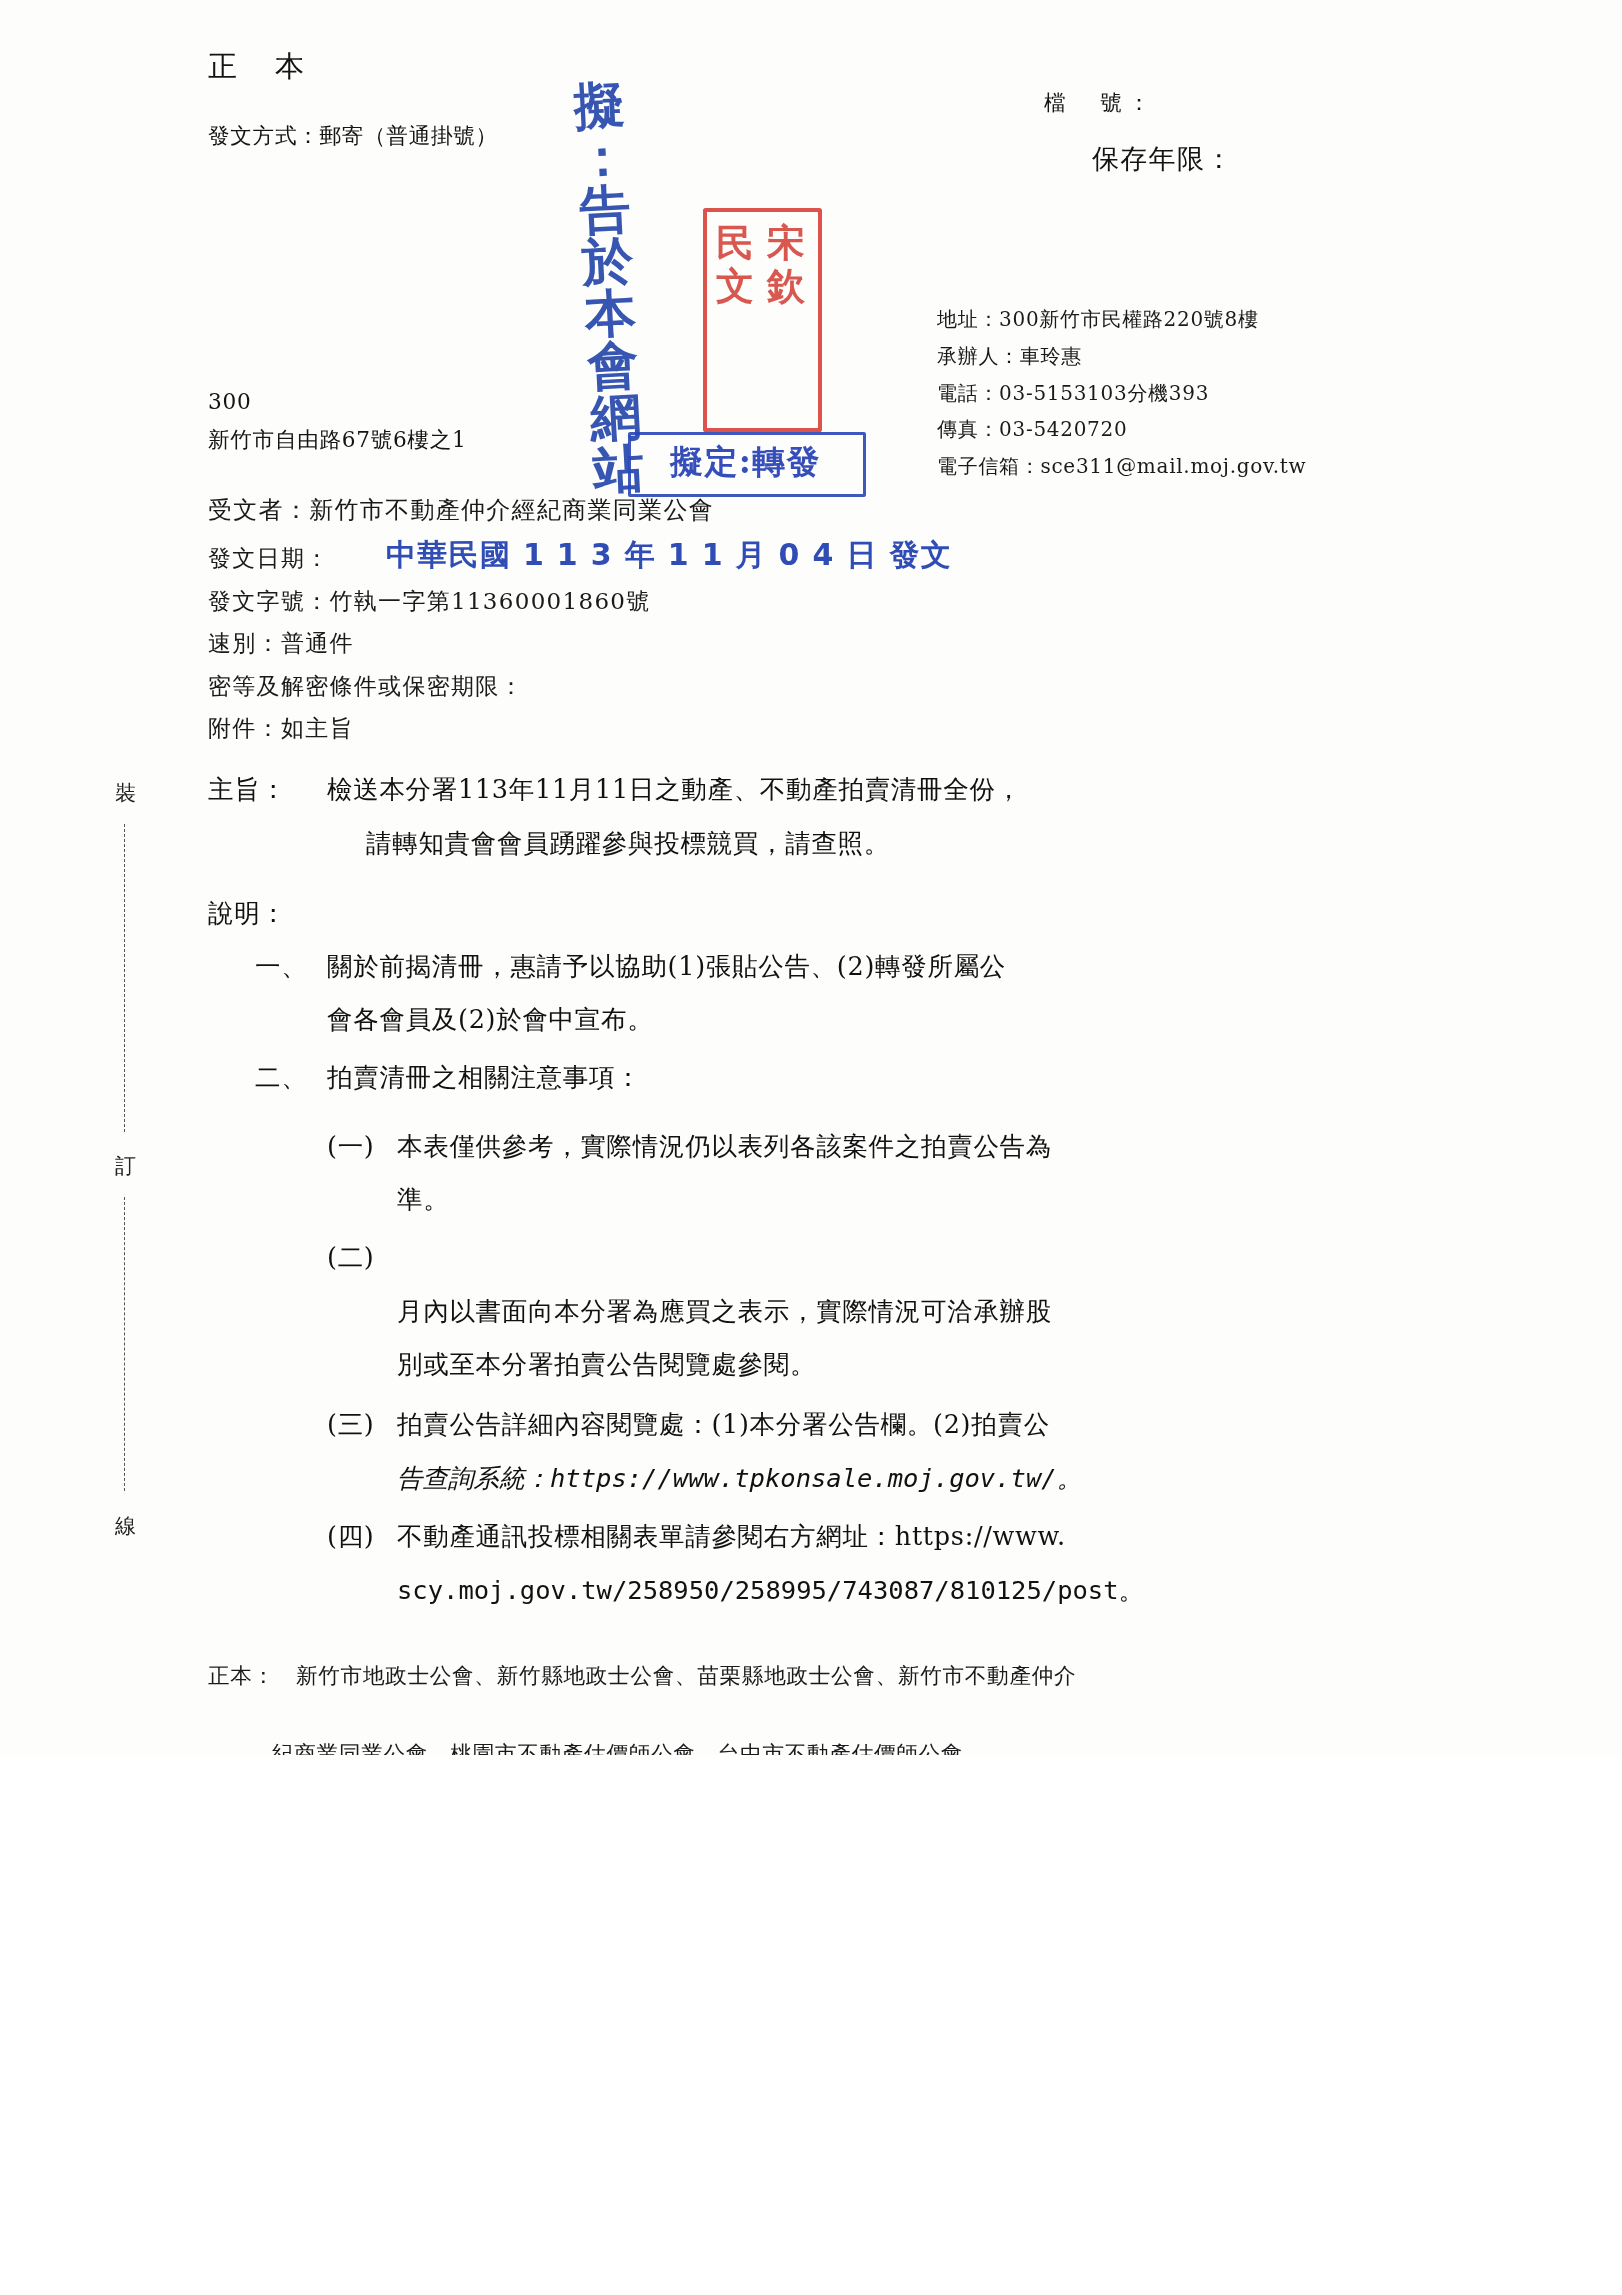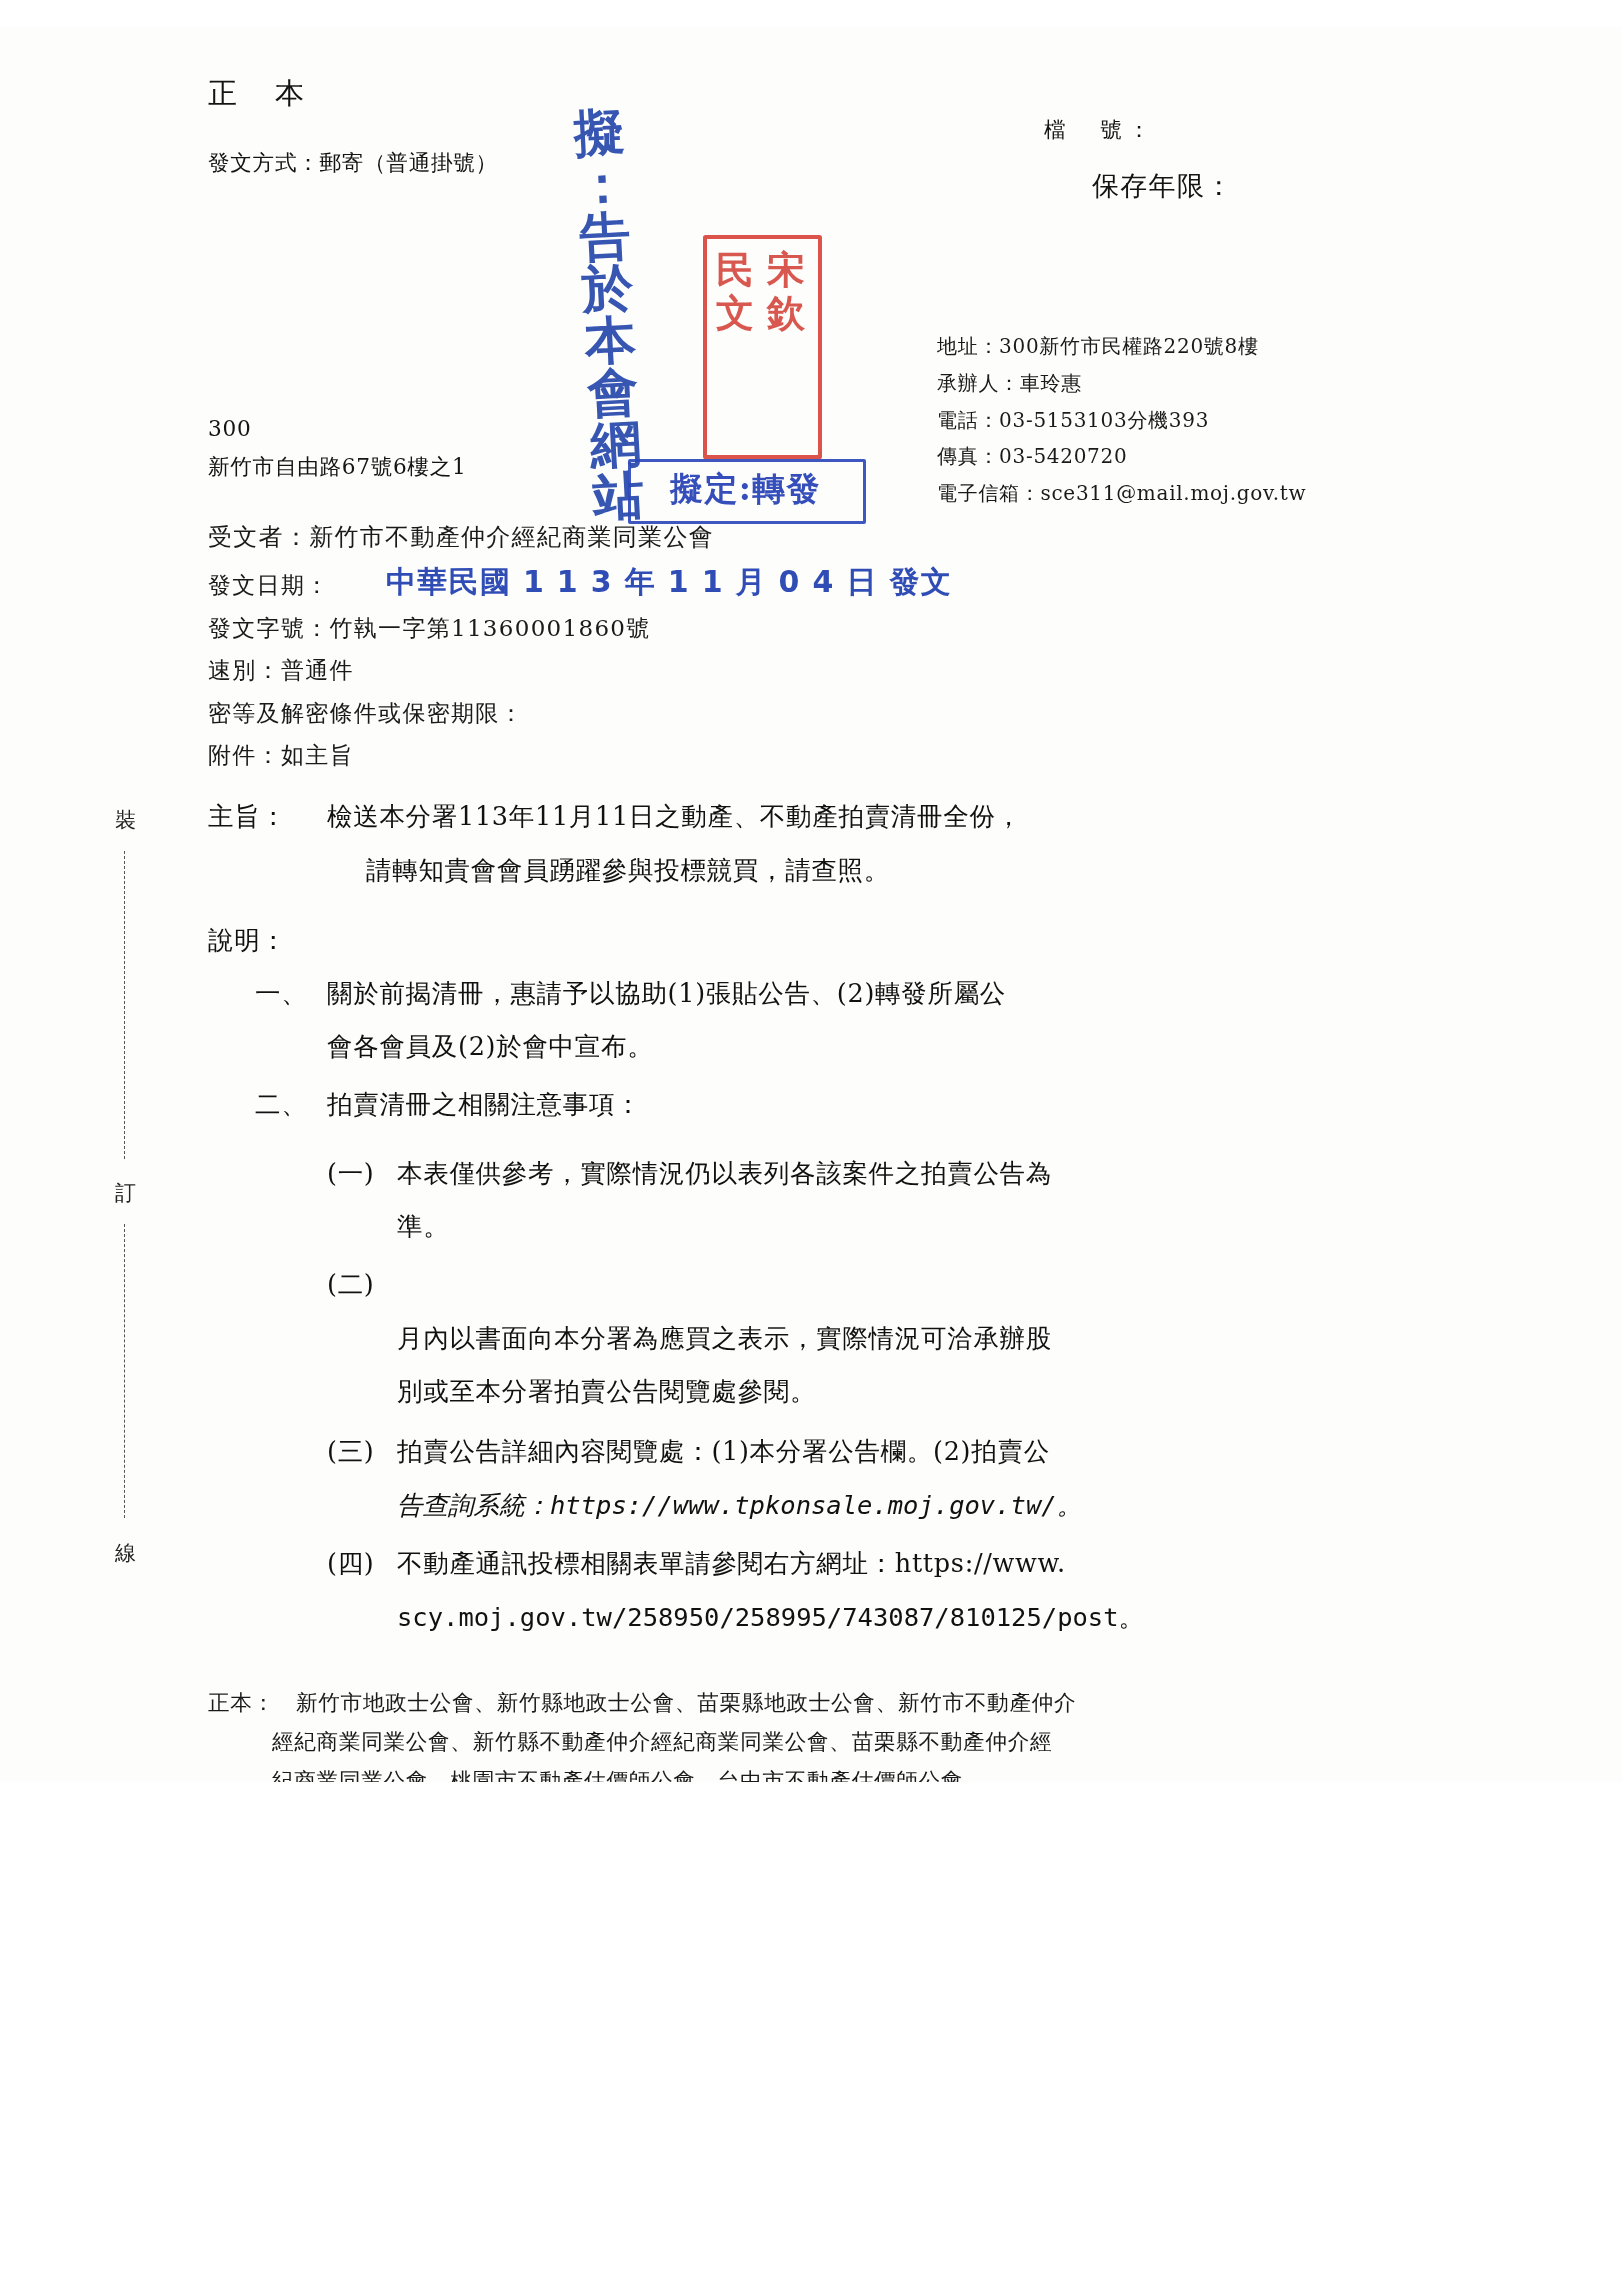--- a/index.html
+++ b/index.html
@@ -10,21 +10,20 @@
   body {
     font-family: "DejaVu Sans", "Liberation Sans", sans-serif;
     color: #1a1a1a;
   }
   .page {
     position: relative;
     width: 1622px;
     height: 1755px;
     background: #fdfdfc;
     overflow: hidden;
-    margin-top: 27px;
   }
   
   .t {
     position: absolute;
     white-space: pre;
     font-family: "DejaVu Serif", "Liberation Serif", serif;
     color: #141414;
     letter-spacing: 1.3px;
   }
   
@@ -348,21 +347,20 @@
   <div class="body-line" id="s3-num">(三)</div>
   <div class="body-line" id="s3-l1">拍賣公告詳細內容閱覽處：(1)本分署公告欄。(2)拍賣公</div>
   <div class="body-line mono" id="s3-l2">告查詢系統：https://www.tpkonsale.moj.gov.tw/。</div>
 
   <div class="body-line" id="s4-num">(四)</div>
   <div class="body-line" id="s4-l1">不動產通訊投標相關表單請參閱右方網址：https://www.</div>
   <div class="body-line mono" id="s4-l2">scy.moj.gov.tw/258950/258995/743087/810125/post。</div>
 
   <div class="dist" id="dist-label">正本：</div>
   <div class="dist" id="dist-l1">新竹市地政士公會、新竹縣地政士公會、苗栗縣地政士公會、新竹市不動產仲介</div>
-  <div class="dist" id="dist-l2">經紀商業同業公會、新竹縣不動產仲介經紀商業同業公會、苗栗縣不動產仲介經</div>
   <div class="dist" id="dist-l3">紀商業同業公會、桃園市不動產估價師公會、台中市不動產估價師公會</div>
   <div class="dist" id="copy-label">副本：</div>
 
   <div class="vmark" id="vmark-zhuang">裝</div>
   <div class="vdash" id="vdash-1"></div>
   <div class="vmark" id="vmark-ding">訂</div>
   <div class="vdash" id="vdash-2"></div>
   <div class="vmark" id="vmark-xian">線</div>
 
   <div class="hw-vertical">擬

